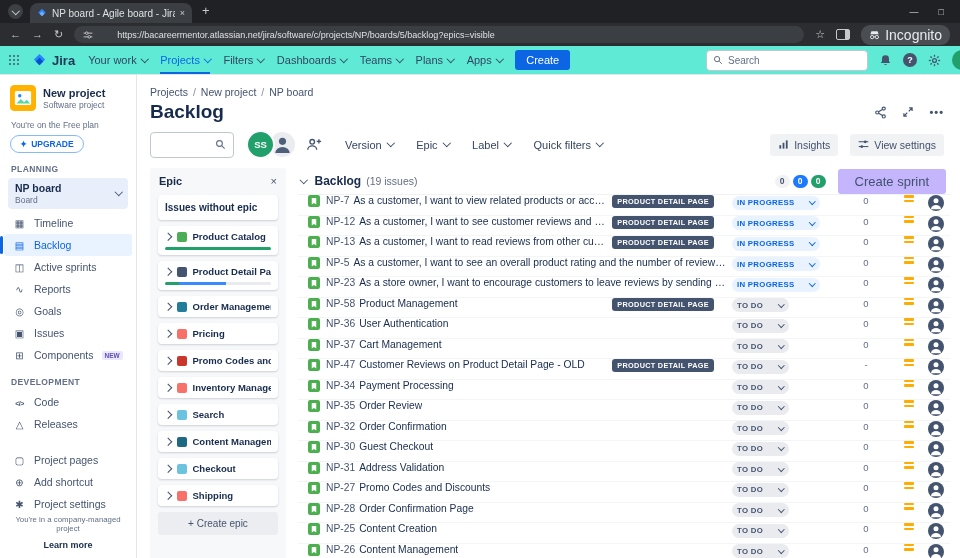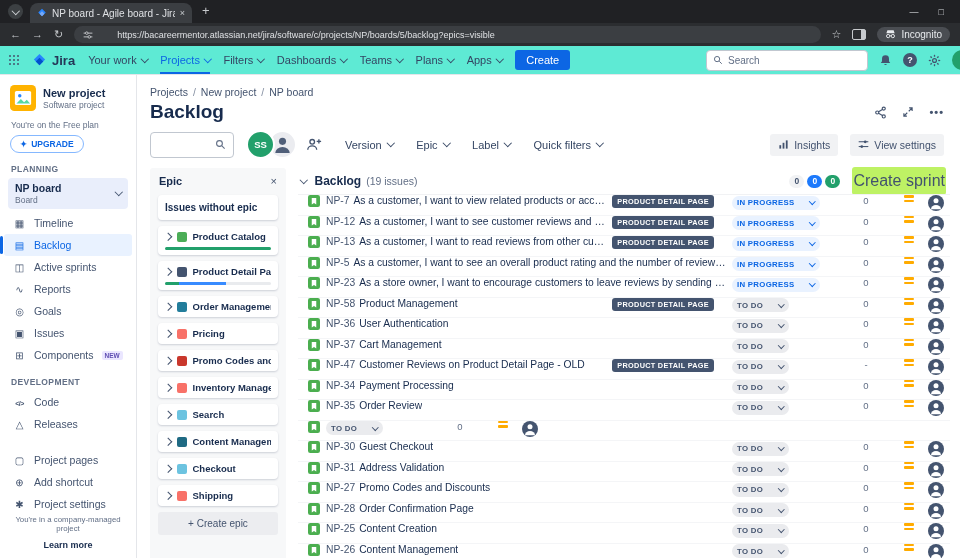--- a/index.html
+++ b/index.html
@@ -20,22 +20,22 @@
       font-size:9px;padding-right:16px}
   .urlbar{height:23px;background:#2b2d30;display:flex;align-items:center;padding:0 10px;gap:11px}
   .nav-arrow{color:#c7cacd;font-size:11px;line-height:1}
   .addressbar{flex:1;height:17px;background:#3b3e42;border-radius:9px;display:flex;
       align-items:center;padding:0 9px;gap:24px;min-width:0}
   .url-text{font-size:9px;color:#dfe1e4;white-space:nowrap;overflow:hidden}
   .url-right{display:flex;align-items:center;gap:11px;color:#c7cacd}
   .star{font-size:11px}
   .panel-glyph{width:12px;height:9px;border:1.2px solid #c7cacd;border-radius:2px;position:relative}
   .panel-glyph::after{content:"";position:absolute;right:0;top:0;bottom:0;width:4px;background:#c7cacd}
-  .incog{display:flex;gap:5px;background:#4a4d52;border-radius:9px;
-      padding:2px 8px;color:#e8eaed;font-size:10px}
+  .incog{display:flex;align-items:center;gap:5px;background:#4a4d52;border-radius:9px;
+      padding:2px 8px;color:#e8eaed;font-size:14px}
 
   
   .jiranav{height:28px;border-bottom:1px solid #E4E6EA;display:flex;align-items:center;
       padding:0 0 0 9px;gap:13px;background:#5eead4}
   .grid-icon{width:2px;height:2px;background:#44546F;border-radius:1px;margin:0 8px 8px 0;
       box-shadow:4px 0 #44546F,8px 0 #44546F,0 4px #44546F,4px 4px #44546F,8px 4px #44546F,
                  0 8px #44546F,4px 8px #44546F,8px 8px #44546F}
   .jira-logo{display:flex;align-items:center;gap:5px;font-size:13px;font-weight:700;color:#253858}
   .nav-item{display:flex;align-items:center;gap:5px;height:28px;font-size:11px;color:#344563;cursor:default}
   .nav-item.active{color:#0C66E4;box-shadow:inset 0 -2px 0 #0C66E4}
@@ -137,22 +137,22 @@
   .backlog{flex:1;min-width:0;margin:0 10px 0 12px;display:flex;flex-direction:column}
   .backlog-header{display:flex;align-items:center;height:26px;padding:0 4px 0 3px;color:#44546F}
   .bl-title{font-size:12px;font-weight:700;color:#172B4D;margin-left:8px}
   .bl-count{font-size:10.5px;color:#626F86;margin-left:5px}
   .bl-right{margin-left:auto;display:flex;align-items:center;gap:5px}
   .counter{min-width:15px;height:13px;border-radius:8px;font-size:8.5px;font-weight:700;
       display:flex;align-items:center;justify-content:center;padding:0 4px;box-sizing:border-box}
   .counter.gray{background:#F1F2F4;color:#44546F}
   .counter.blue{background:#1D7AFC;color:#fff}
   .counter.green{background:#22A06B;color:#fff}
-  .create-sprint{margin-left:7px;background:#bef264;border-radius:3px;padding:5px 1px;
-      font-size:16px;font-weight:500;color:#42526E}
+  .create-sprint{margin-left:7px;background:#c4b5fd;border-radius:3px;padding:5px 17px;
+      font-size:13px;font-weight:500;color:#42526E}
   .rows{flex:1;overflow:hidden;border-top:1px solid #F1F2F4}
   .row{display:flex;align-items:flex-start;height:19.5px;border-bottom:1px solid #F4F5F7;
       padding:0 2px 0 10px;gap:6px;background:#fff}
   .row-text{flex:1;min-width:0;display:flex;gap:4px;align-items:baseline}
   .row-key{font-size:10.3px;color:#44546F;white-space:nowrap}
   .row-title{font-size:10.3px;color:#172B4D;white-space:nowrap;overflow:hidden;text-overflow:ellipsis}
   .row-badge{background:#44546F;color:#fff;font-size:7.3px;font-weight:700;padding:2px 5px;
       border-radius:3px;letter-spacing:.3px;white-space:nowrap;margin-right:12px;flex-shrink:0}
   .row-status{width:100px;flex-shrink:0}
   .status-pill{display:inline-flex;align-items:center;gap:16px;font-size:7.8px;font-weight:700;
@@ -941,20 +941,24 @@
                     <path d="M3 14.2a5 4.2 0 0 1 10 0z" fill="#fff"></path>
                   </svg>
                 </span>
               </span>
             </div>
             <div class="row">
               <svg width="12" height="12" viewBox="0 0 16 16" style="flex-shrink:0">
                 <rect width="16" height="16" rx="3" fill="#4BAE4F"></rect>
                 <path d="M5 4h6v8.5L8 10.5 5 12.5z" fill="#fff"></path>
               </svg>
+              <span class="row-text">
+                <span class="row-key">NP-32</span>
+                <span class="row-title">Order Confirmation</span>
+              </span>
 
               <span class="row-status">
                 <span class="status-pill todo">
                   <span>TO DO</span>
                   <span class="chev"></span>
                 </span>
               </span>
               <span class="row-est">0</span>
               <span class="row-pri">
                 <span></span>

